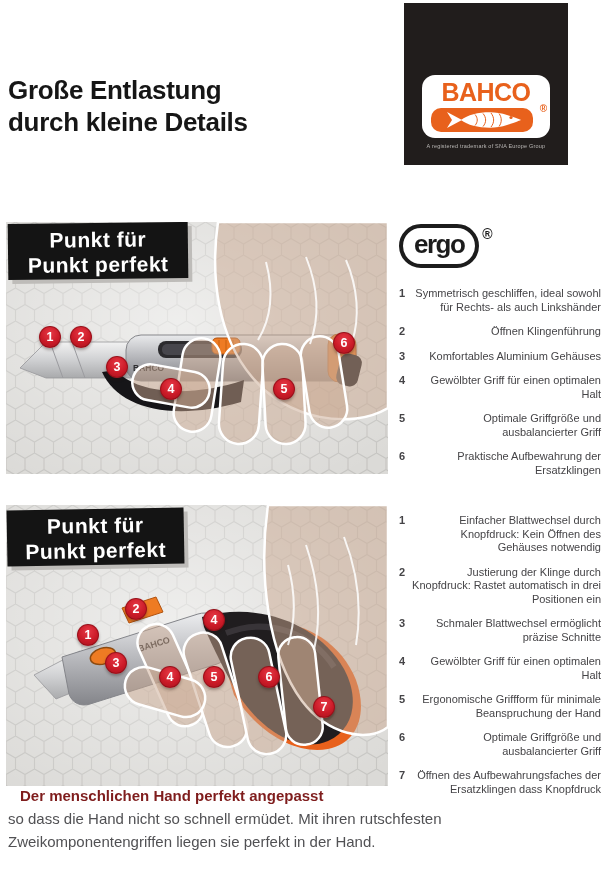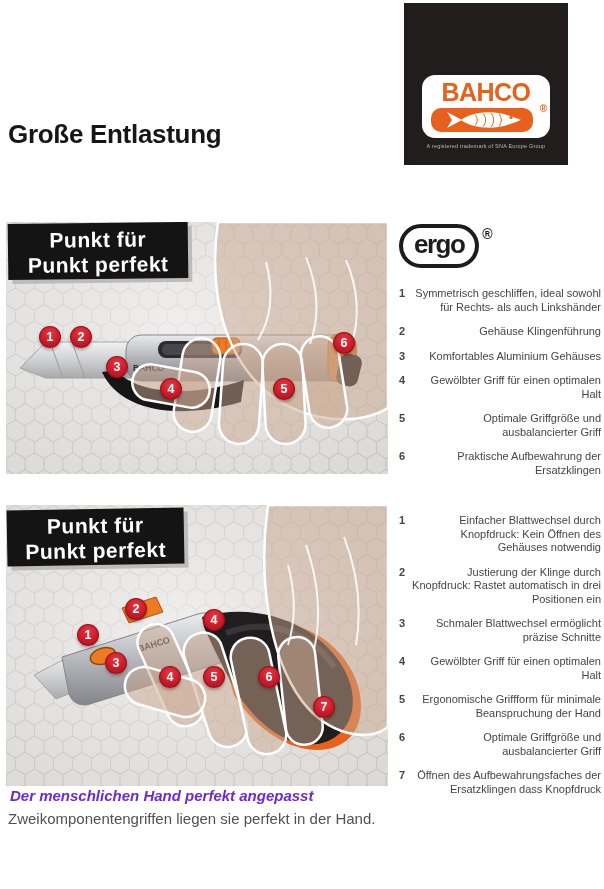--- a/index.html
+++ b/index.html
@@ -1,20 +1,20 @@
 <!DOCTYPE html>
 <html><head>
 <meta charset="utf-8">
 <style>
   * { margin:0; padding:0; box-sizing:border-box; }
   html,body { width:604px; height:889px; }
   body { position:relative; background:#ffffff; font-family:"Liberation Sans", sans-serif; overflow:hidden; }
 
   .page-title { position:absolute; left:8px; top:74px; font-size:26px; line-height:32px;
-                font-weight:bold; color:#161616; letter-spacing:-0.3px;margin-top:44px; }
+                font-weight:bold; color:#161616; letter-spacing:-0.3px; }
 
   
   .bahco-box { position:absolute; left:404px; top:3px; width:164px; height:162px; background:#211d1c; }
   .bahco-plate { position:absolute; left:18px; top:72px; width:128px; height:63px; background:#fff;
                  border-radius:13px; text-align:center; }
   .bahco-word { color:#e8611c; font-weight:bold; font-size:25px; letter-spacing:-0.5px; line-height:29px; margin-top:3px; }
   .bahco-bar { position:absolute; left:9px; top:33px; width:102px; height:24px; background:#e8611c; border-radius:10px; }
   .bahco-reg { position:absolute; right:3px; top:29px; font-size:10px; color:#e8611c; font-weight:bold;
                background:#fff; border-radius:50%; line-height:10px; }
   .bahco-tm { position:absolute; left:0; top:140px; width:100%; text-align:center; font-size:5.5px;
@@ -45,28 +45,29 @@
 
   
   .feature-list { position:absolute; left:399px; width:202px; }
   #list1 { top:287px; }
   #list2 { top:514px; }
   .feature { display:flex; margin-bottom:11px; color:#454447; font-size:11px; line-height:13.5px; }
   .fnum { font-weight:bold; flex:0 0 13px; }
   .ftext { flex:1;text-align:right; }
 
   
-  .footer-heading { position:absolute; left:10px; top:787px; font-size:15px; font-weight:bold; color:#6d28d9;font-style:italic; }
+  .footer-heading { position:absolute; left:20px; top:787px; font-size:15px; font-weight:bold; color:#7f1d1d; }
   .footer-body { position:absolute; left:8px; top:808px; font-size:15px; line-height:22.5px; color:#515154; }
 </style>
 </head>
 <body>
 
 <div class="page-title">
   <div>Große Entlastung</div>
+  <div>durch kleine Details</div>
 </div>
 
 <div class="bahco-box">
   <div class="bahco-plate">
     <div class="bahco-word">BAHCO</div>
     <div class="bahco-bar">
       <svg width="102" height="24" viewBox="0 0 102 24">
         <path d="M30 12 C40 4 62 2 76 7 C84 9.5 90 12 90 12 C90 12 84 14.5 76 17 C62 22 40 20 30 12 Z" fill="#ffffff"></path>
         <path d="M31 12 L16 4 L21 12 L16 20 Z" fill="#ffffff"></path>
         <circle cx="80" cy="9.5" r="1.6" fill="#e8611c"></circle>
@@ -260,21 +261,21 @@
   <span class="ergo-pill">ergo</span><span class="ergo-reg">®</span>
 </div>
 
 <div class="feature-list" id="list1">
   <div class="feature">
       <span class="fnum">1</span>
       <span class="ftext">Symmetrisch geschliffen, ideal sowohl für Rechts- als auch Linkshänder</span>
     </div>
   <div class="feature">
       <span class="fnum">2</span>
-      <span class="ftext">Gehäuse Klingenführung</span>
+      <span class="ftext">Öffnen Klingenführung</span>
     </div>
   <div class="feature">
       <span class="fnum">3</span>
       <span class="ftext">Komfortables Aluminium Gehäuses</span>
     </div>
   <div class="feature">
       <span class="fnum">4</span>
       <span class="ftext">Gewölbter Griff für einen optimalen Halt</span>
     </div>
   <div class="feature">
@@ -313,14 +314,15 @@
       <span class="ftext">Optimale Griffgröße und ausbalancierter Griff</span>
     </div>
   <div class="feature">
       <span class="fnum">7</span>
       <span class="ftext">Öffnen des Aufbewahrungsfaches der Ersatzklingen dass Knopfdruck</span>
     </div>
 </div>
 
 <div class="footer-heading">Der menschlichen Hand perfekt angepasst</div>
 <div class="footer-body">
+  <div>so dass die Hand nicht so schnell ermüdet. Mit ihren rutschfesten</div>
   <div>Zweikomponentengriffen liegen sie perfekt in der Hand.</div>
 </div>
 
 </body></html>

